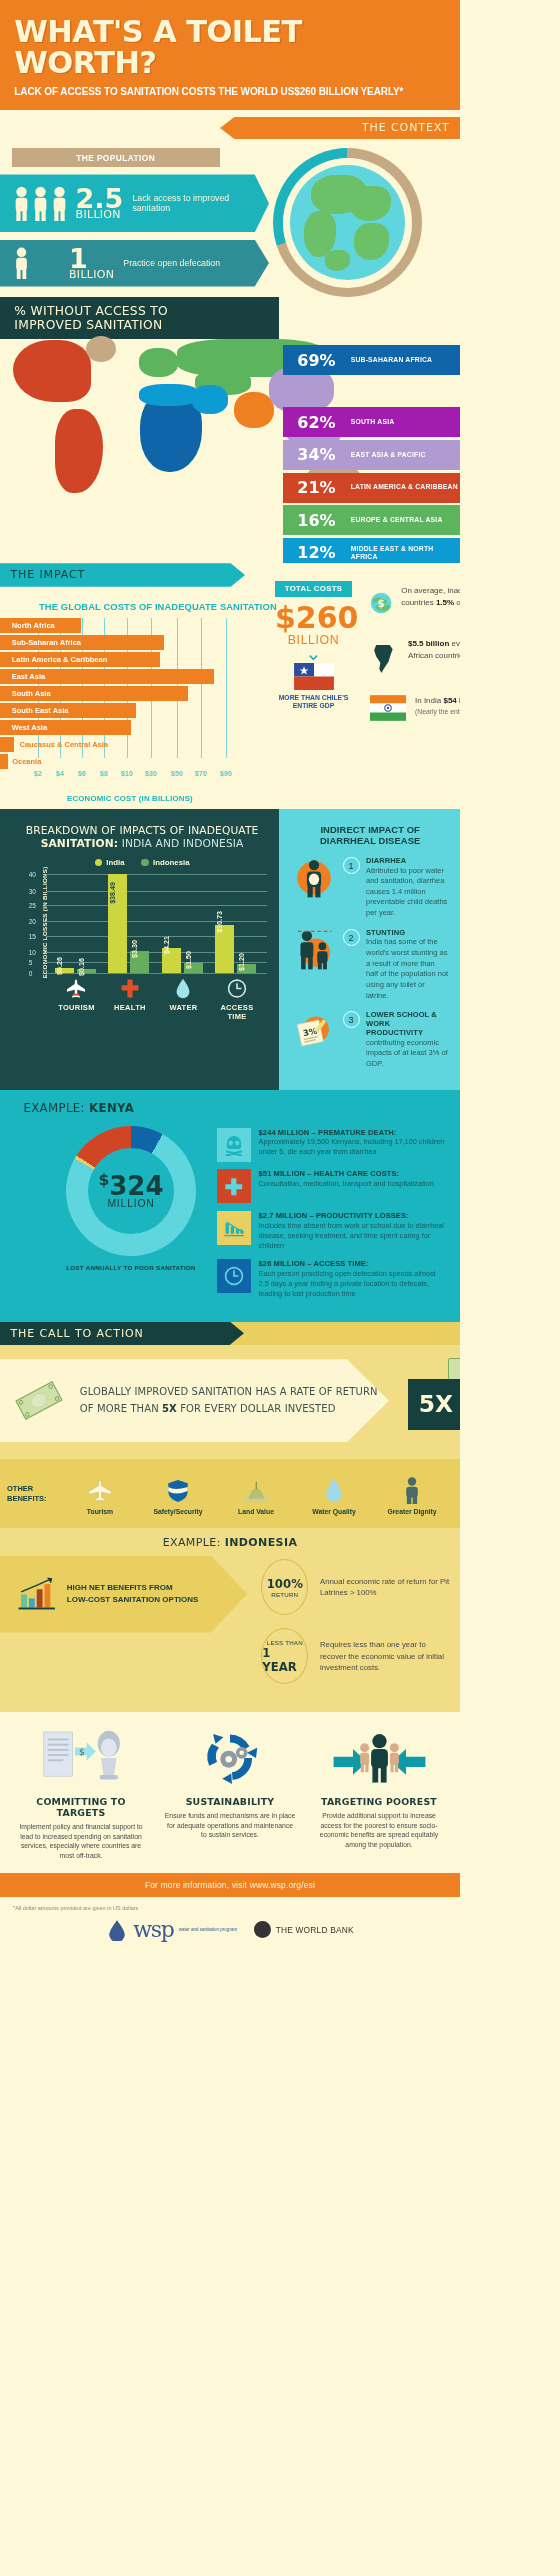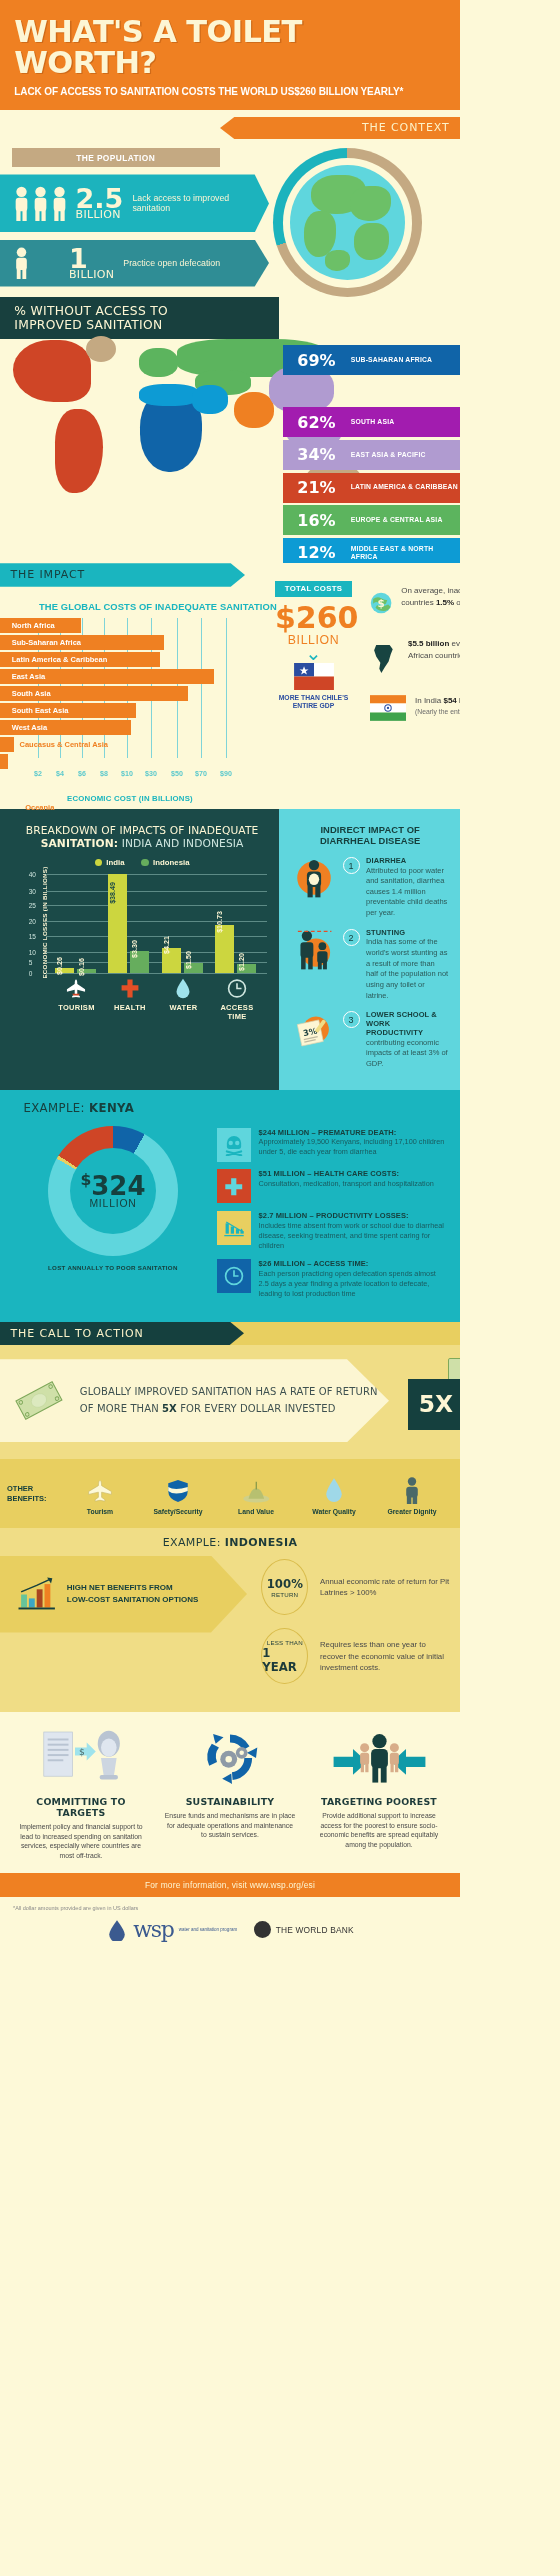--- a/index.html
+++ b/index.html
@@ -180,21 +180,21 @@
   .dd-body p { font-size:7.5px; color:#2c5b5a; line-height:1.42; margin-top:0.6px; }
 
   
   .kenya { background:#1ab5bf; padding:10.4px 0 14.3px 0; position:relative; }
   .kenya-head {
     font-family:"DejaVu Sans", sans-serif; font-size:11.7px; color:#16403e;
     margin:0 0 3.9px 23.4px; letter-spacing:0.4px;
   }
   .kenya-head b { font-weight:bold; }
   .kenya-body { display:flex; }
-  .donut-wrap { width:214px; display:flex; flex-direction:column; padding-top:7.8px;padding-left:48px; }
+  .donut-wrap { width:214px; display:flex; flex-direction:column; align-items:center; padding-top:7.8px;padding-left:48px; }
   .donut { position:relative; width:130px; height:130px; border-radius:50%; }
   .donut:after {
     content:""; position:absolute; inset:22px; border-radius:50%; background:#1ab5bf;
   }
   .donut-ctr {
     position:absolute; inset:0; display:flex; flex-direction:column;
     align-items:center; justify-content:center; z-index:2;
   }
   .donut-ctr .amt {
     font-family:"DejaVu Sans", sans-serif; font-weight:bold; font-size:26px;
@@ -455,21 +455,21 @@
           </div>
         <div class="hbar-row">
             <div class="hbar" style="width:131px;">West Asia</div>
           </div>
         <div class="hbar-row">
           <div class="hbar" style="width:14.3px;padding:0;"></div>
           <div class="hbar-outlbl" style="left:14.3px;">Caucasus &amp; Central Asia</div>
         </div>
         <div class="hbar-row">
           <div class="hbar" style="width:7.8px;padding:0;"></div>
-          <div class="hbar-outlbl" style="left:20px;margin-top:46px;">Oceania</div>
+          <div class="hbar-outlbl" style="left:7px;">Oceania</div>
         </div>
       </div>
 
       <div class="axis">
         <span style="left:38px;">$2</span>
         <span style="left:60px;">$4</span>
         <span style="left:82px;">$6</span>
         <span style="left:104px;">$8</span>
         <span style="left:127px;">$10</span>
         <span style="left:151px;">$30</span>

